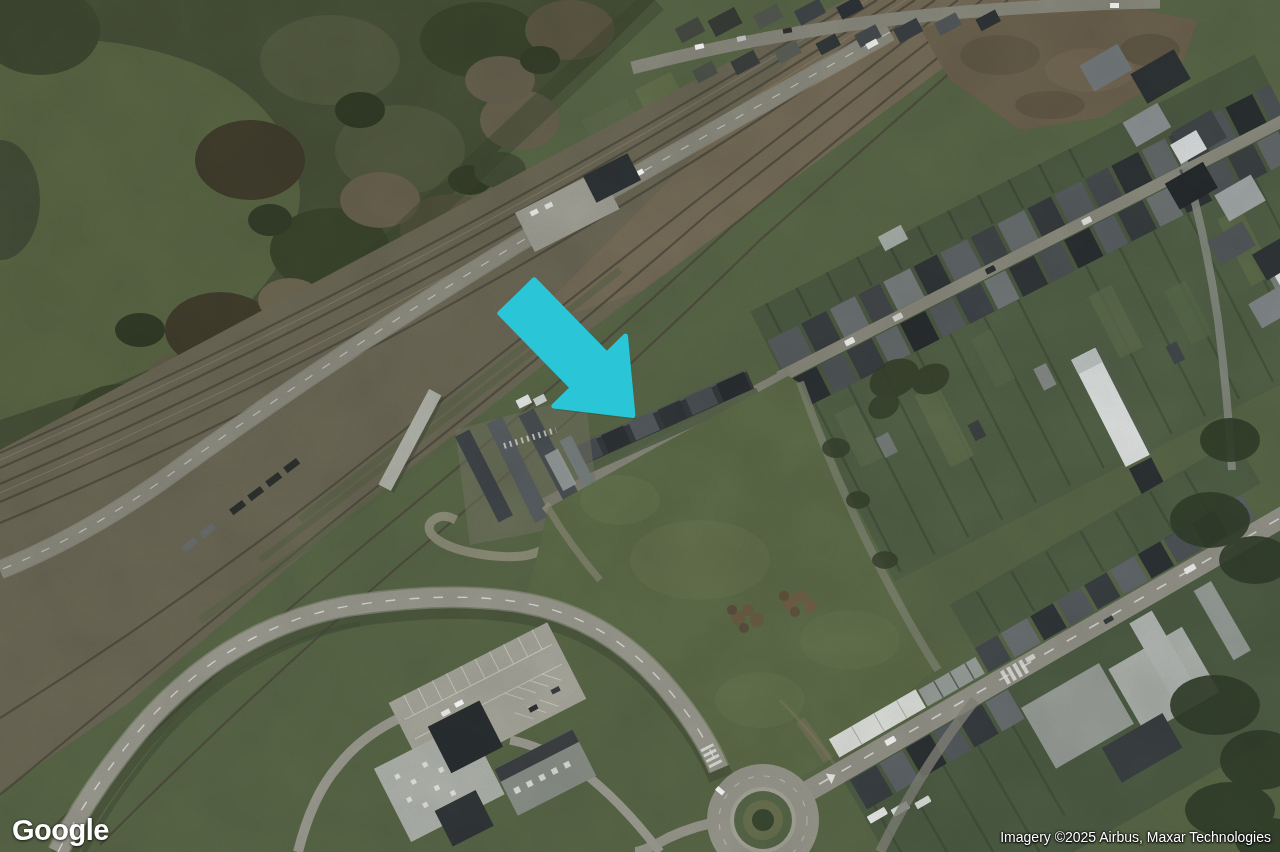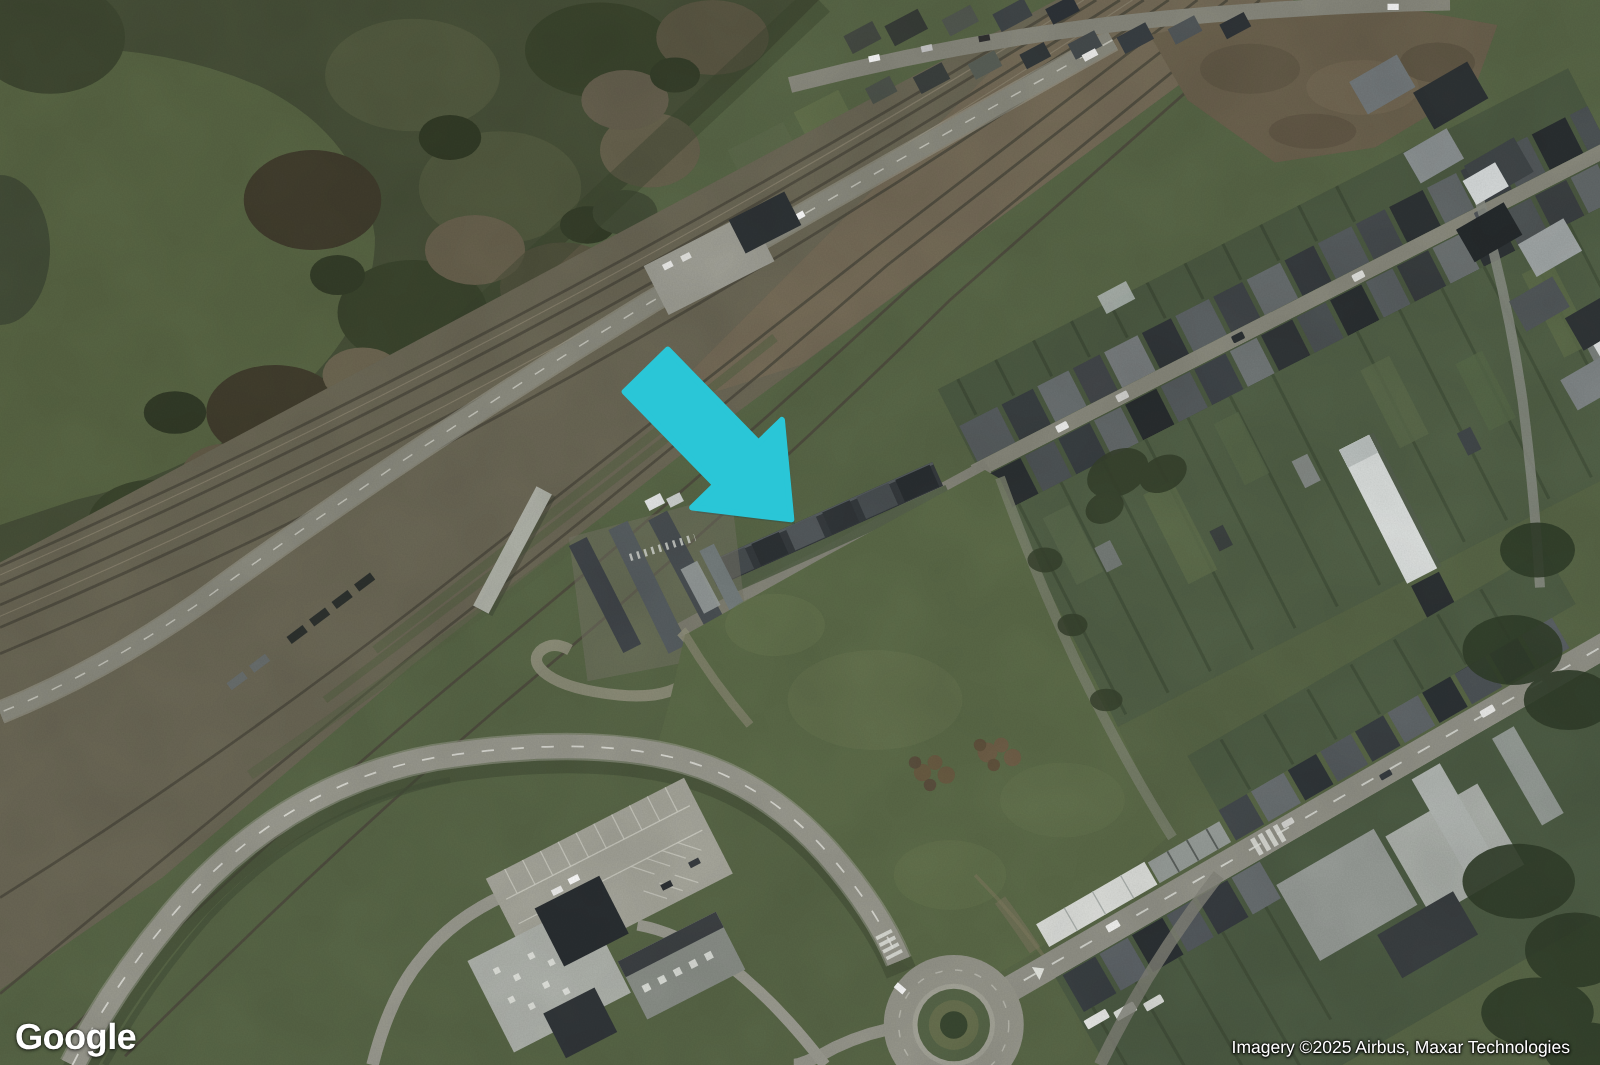--- a/index.html
+++ b/index.html
@@ -2,21 +2,21 @@
 <html><head>
 <meta charset="utf-8">
 <style>
   html,body{margin:0;padding:0;background:#222;}
   .stage{position:relative;width:1280px;height:852px;overflow:hidden;background:#5b6949;
          font-family:"Liberation Sans",sans-serif;}
   .stage svg{position:absolute;left:0;top:0;display:block;}
   .logo{position:absolute;left:12px;bottom:5px;color:#fff;font-weight:bold;font-size:29px;
         letter-spacing:-0.5px;
         text-shadow:0 1px 3px rgba(0,0,0,.65),0 0 2px rgba(0,0,0,.5);user-select:none;cursor:pointer;}
-  .attr{position:absolute;right:24px;bottom:7px;color:#fff;font-size:14px;
+  .attr{position:absolute;right:9px;bottom:7px;color:#fff;font-size:14px;
         text-shadow:0 0 2px #000,0 0 3px #000,0 1px 2px #000;user-select:none;}
 </style>
 </head>
 <body>
 
 <div class="stage">
 <svg width="1280" height="852" viewBox="0 0 1280 852">
   <defs>
     <filter id="mottle" x="0" y="0" width="100%" height="100%">
       <feTurbulence type="fractalNoise" baseFrequency="0.015" numOctaves="3" seed="7"></feTurbulence>

